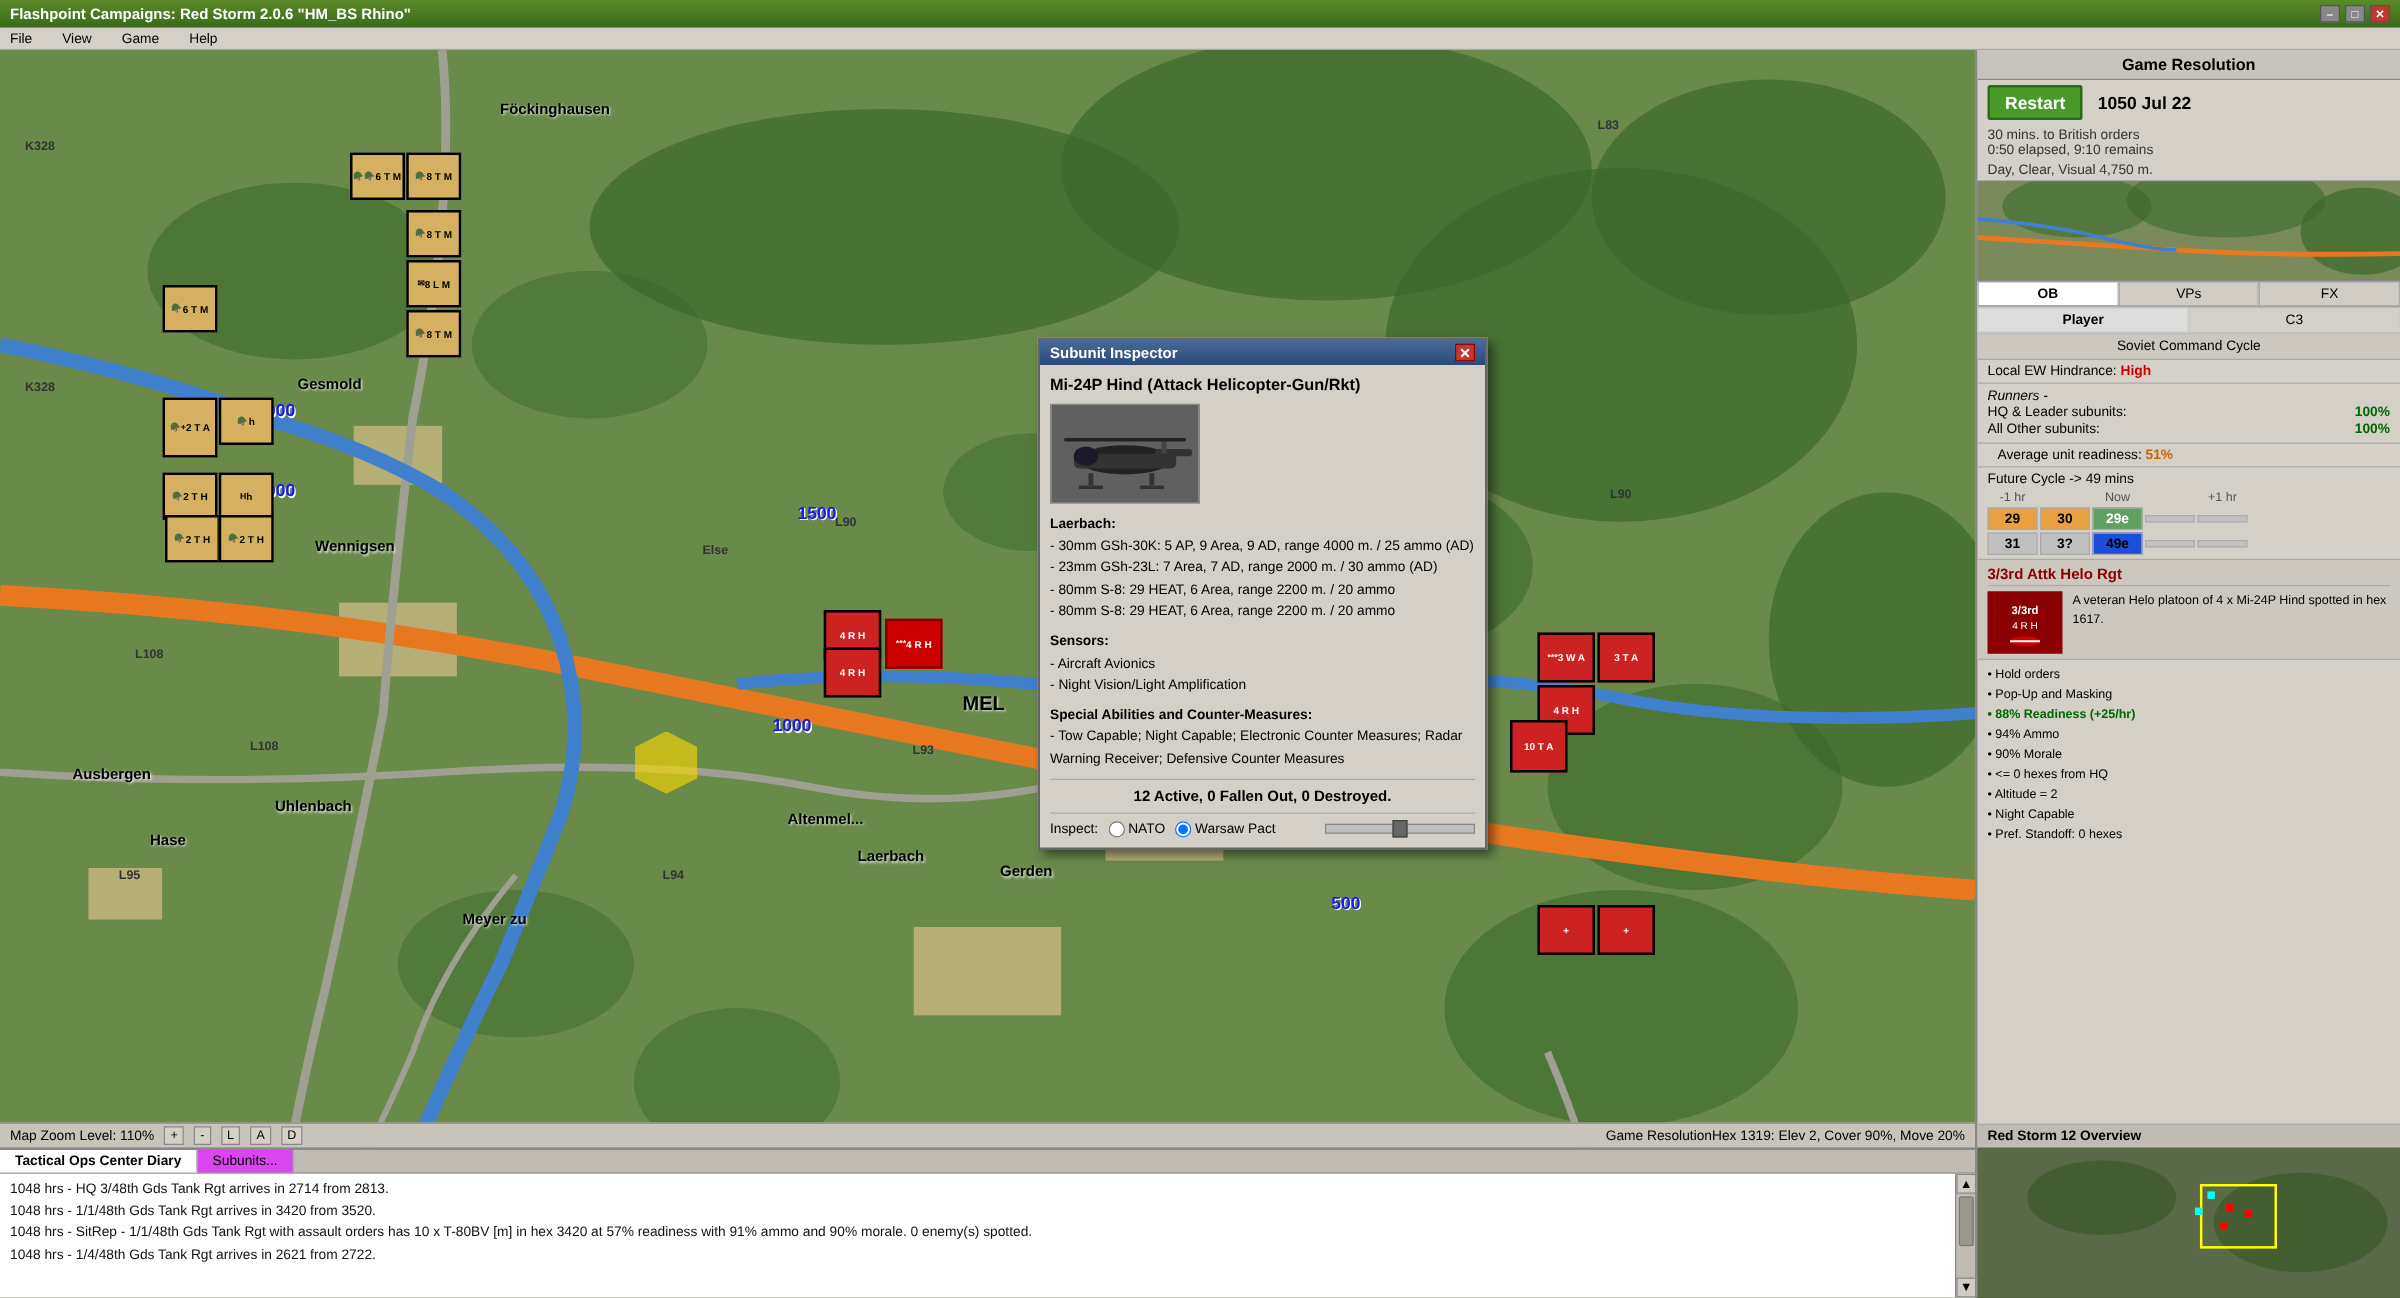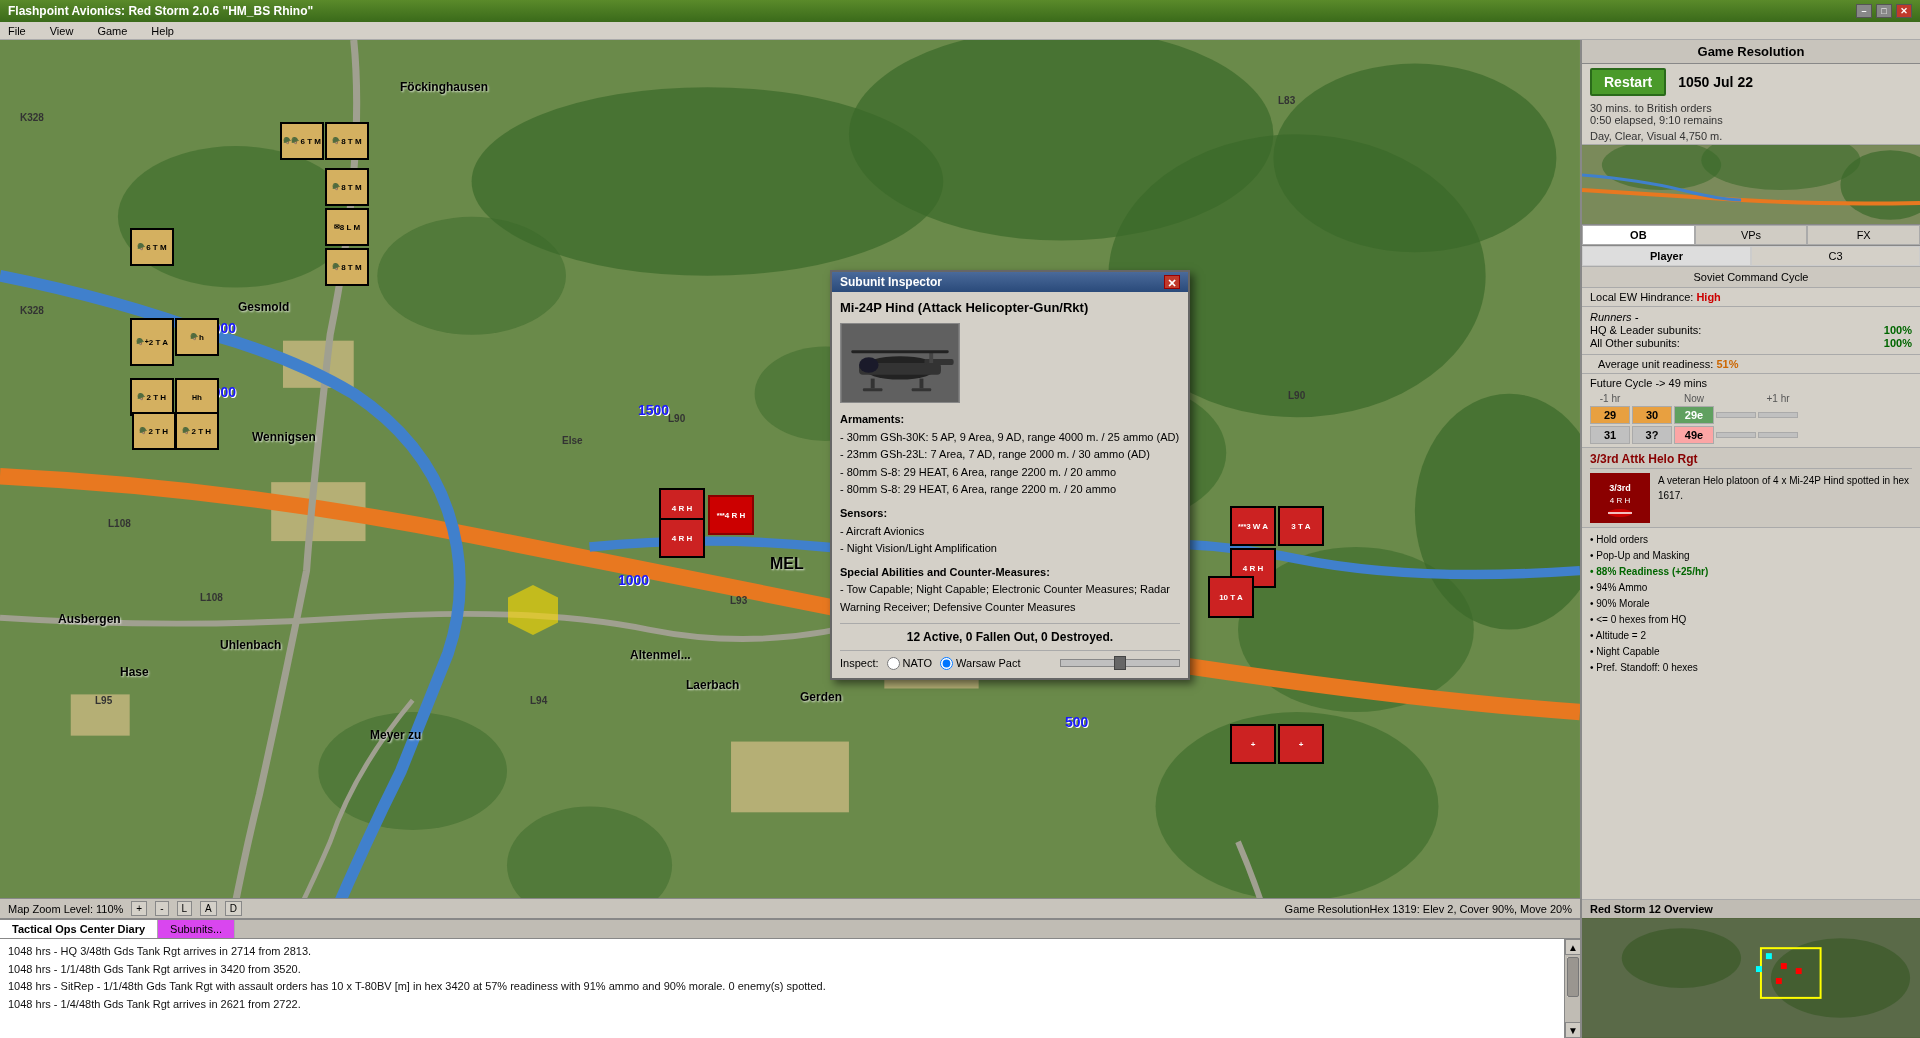--- a/index.html
+++ b/index.html
@@ -212,21 +212,21 @@
     .cycle-label { text-align: center; font-size: 10px; color: #555; }
     .cycle-cell {
       text-align: center;
       padding: 2px 4px;
       font-size: 11px;
       font-weight: bold;
       border: 1px solid #aaa;
     }
     .cycle-cell.orange { background: #e8a040; }
     .cycle-cell.active { background: #60a060; color: #fff; }
-    .cycle-cell.yellow { background: #fca5a5; text-align: center; }
+    .cycle-cell.yellow { background: #1d4ed8; text-align: center; }
     .cycle-cell.gray { background: #c0c0c0; }
 
     
     #unit-info {
       padding: 4px 8px;
       font-size: 11px;
       border-bottom: 1px solid #aaa;
       background: #ccc8c0;
     }
     #unit-title {
@@ -528,21 +528,21 @@
       background: #9a9690;
       border: 1px solid #777;
       margin: 0 auto;
       border-radius: 2px;
     }
   </style>
 </head>
 <body>
 
 <div id="titlebar">
-  <span>Flashpoint Avionics: Red Storm  2.0.6  "HM_BS Rhino"</span>
+  <span>Flashpoint Campaigns: Red Storm  2.0.6  "HM_BS Rhino"</span>
   <div id="titlebar-controls">
     <div class="titlebar-btn">–</div>
     <div class="titlebar-btn">□</div>
     <div class="titlebar-btn close">✕</div>
   </div>
 </div>
 
 <div id="menubar">
   <span class="menu-item">File</span>
   <span class="menu-item">View</span>
@@ -727,21 +727,21 @@
               <rect x="30" y="56" width="4" height="10" fill="#333"></rect>
               <rect x="80" y="56" width="4" height="10" fill="#333"></rect>
               <rect x="22" y="66" width="20" height="3" rx="1" fill="#333"></rect>
               <rect x="72" y="66" width="20" height="3" rx="1" fill="#333"></rect>
 
               <ellipse cx="28" cy="42" rx="10" ry="8" fill="#1a1a2a"></ellipse>
             </svg>
           </div>
         </div>
         <div id="inspector-armaments">
-          <strong>Armaments:</strong><br>
+          <strong>Laerbach:</strong><br>
           <div>- 30mm GSh-30K: 5 AP, 9 Area, 9 AD, range 4000 m. / 25 ammo (AD)</div>
           <div>- 23mm GSh-23L: 7 Area, 7 AD, range 2000 m. / 30 ammo (AD)</div>
           <div>- 80mm S-8: 29 HEAT, 6 Area, range 2200 m. / 20 ammo</div>
           <div>- 80mm S-8: 29 HEAT, 6 Area, range 2200 m. / 20 ammo</div>
         </div>
         <div id="inspector-sensors">
           <strong>Sensors:</strong><br>
           <div>- Aircraft Avionics</div>
           <div>- Night Vision/Light Amplification</div>
         </div>

